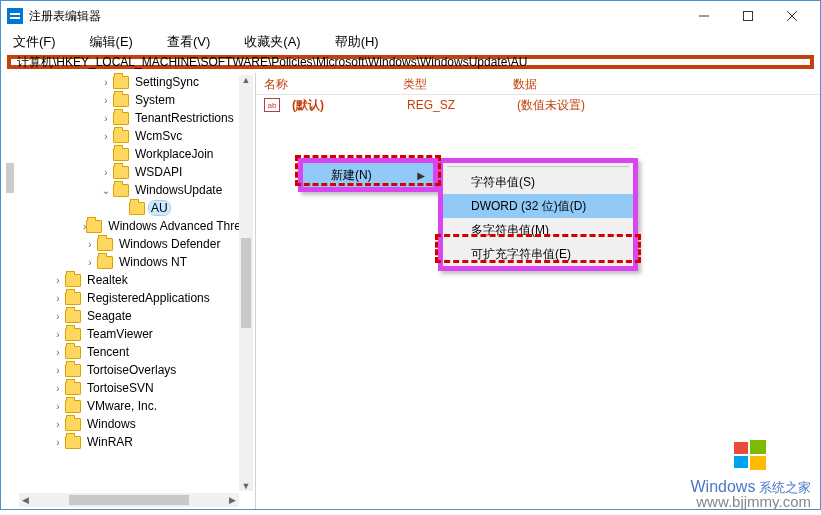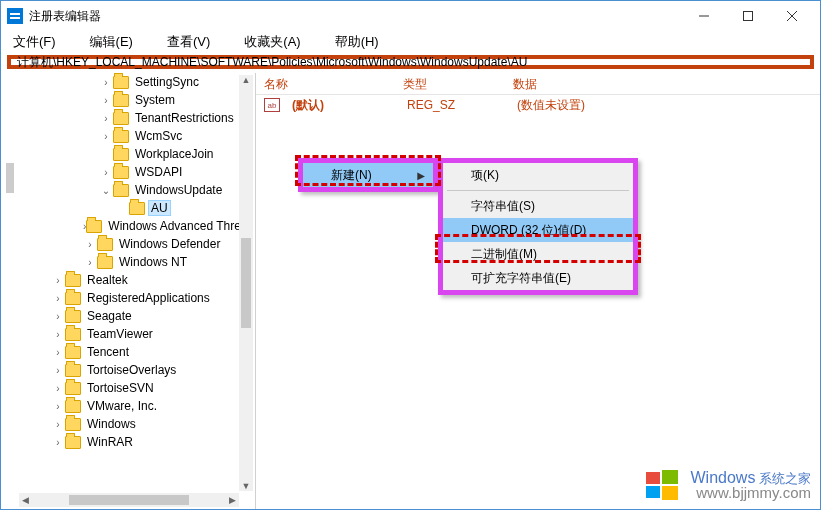--- a/index.html
+++ b/index.html
@@ -18,37 +18,37 @@
   .pathbar { height: 14px; border: 4px solid #c2410c; margin: 2px 6px 4px 6px; padding: 2px 6px; display:flex; align-items:center; font-size: 12px; color:#000; }
   .body { flex: 1; display: flex; overflow: hidden; }
   .tree { width: 255px; border-right: 1px solid #d0d0d0; overflow: hidden; position: relative; background:#fff; display:flex; }
   .tree-strip { width: 18px; background:#fff; border-right: none; display:flex; justify-content:center; padding-top: 90px; }
   .tree-strip .vbar { width:8px; height:30px; background:#ccc; }
   .tree-inner { flex:1; overflow:hidden; }
   .node { display:flex; align-items:center; height:18px; white-space:nowrap; }
   .tw { width: 14px; text-align: center; color:#666; font-size:10px; user-select:none; }
   .folder { width:16px; height:13px; background:#ffd75e; border:1px solid #d9a400; border-radius:1px; position:relative; margin-right:4px; flex-shrink:0; }
   .folder:before { content:""; position:absolute; top:-4px; left:0; width:7px; height:3px; background:#ffd75e; border:1px solid #d9a400; border-bottom:none; border-radius:1px 1px 0 0; }
-  .sel { background:#cce8ff; outline:1px solid #99d1ff; }
+  .sel { background:#cce8ff; outline:1px solid #99d1ff;border-radius:6px; }
   .label { padding: 0 2px; }
   .list { flex:1; position: relative; }
   .list-head { display:flex; height:22px; border-bottom:1px solid #e5e5e5; }
   .col { padding: 3px 8px; font-size:12px; color:#c2410c; }
   .col.name { width: 114px; }
   .col.type { width: 110px; margin-left: 25px; }
   .col.data { flex:1; }
   .row { display:flex; height:20px; align-items:center; }
   .row .icon-ab { width:16px; height:14px; border:1px solid #b04040; margin: 0 4px 0 8px; display:flex; align-items:center; justify-content:center; font-size:8px; color:#b04040; background:#fff; }
   .ctxmenu { position:absolute; background:#f0f0f0; border:5px solid #d946ef; box-shadow: 3px 3px 4px rgba(0,0,0,.25); font-size:12px; }
   .ctxmenu .mrow { height:24px; display:flex; align-items:center; padding: 0 24px 0 28px; position:relative; white-space:nowrap; }
   .ctxmenu .mrow.hi { background:#91c9f7; }
   .ctxmenu .arrow { position:absolute; right:8px; font-size:10px; color:#333; }
   .ctxmenu .sep { height:1px; background:#c8c8c8; margin: 3px 4px; }
   .redbox { position:absolute; border:3px dashed #d40000; pointer-events:none; }
-  .watermark { position:absolute; right:10px; bottom:13px; display:flex; align-items:center; gap:8px; color:#4a78c9; font-size:13px; }
+  .watermark { position:absolute; right:10px; bottom:6px; display:flex; align-items:center; gap:8px; color:#4a78c9; font-size:13px;flex-direction:column; }
   .wm-text { text-align:right; line-height:14px; }
   .tree-scroll { position:absolute; right:2px; top:2px; bottom:18px; width:14px; background:#f0f0f0; display:flex; flex-direction:column; justify-content:space-between; align-items:center;}
   .tree-scroll .ar { font-size:9px; color:#666; }
   .tree-scroll .thumb { width:10px; flex:0 0 90px; background:#c8c8c8; margin-top:auto; margin-bottom:auto; }
   .tree-hscroll { position:absolute; left:18px; right:16px; bottom:2px; height:14px; background:#f0f0f0; display:flex; align-items:center; justify-content:space-between; }
   .tree-hscroll .ar { font-size:9px; color:#666; padding:0 3px; }
   .tree-hscroll .thumb { height:10px; width:120px; background:#c8c8c8; }
 </style>
 </head>
 <body>
@@ -223,32 +223,29 @@
       </div>
 
       <div class="ctxmenu" style="left:42px; top:85px; width:140px;">
         <div class="mrow hi">
           <span>新建(N)</span>
           <span class="arrow">▶</span>
         </div>
       </div>
 
       <div class="ctxmenu" style="left:182px; top:85px; width:200px;">
-        <div class="mrow">
-            <span>项(K)</span>
-          </div>
         <div class="sep"></div>
         <div class="mrow">
             <span>字符串值(S)</span>
           </div>
         <div class="mrow hi">
             <span>DWORD (32 位)值(D)</span>
           </div>
         <div class="mrow">
-            <span>二进制值(M)</span>
+            <span>多字符串值(M)</span>
           </div>
         <div class="mrow">
             <span>可扩充字符串值(E)</span>
           </div>
       </div>
 
       <div class="redbox" style="left:39px; top:82px; width:146px; height:31px;"></div>
       <div class="redbox" style="left:179px; top:161px; width:206px; height:29px;"></div>
     </div>
   </div>

